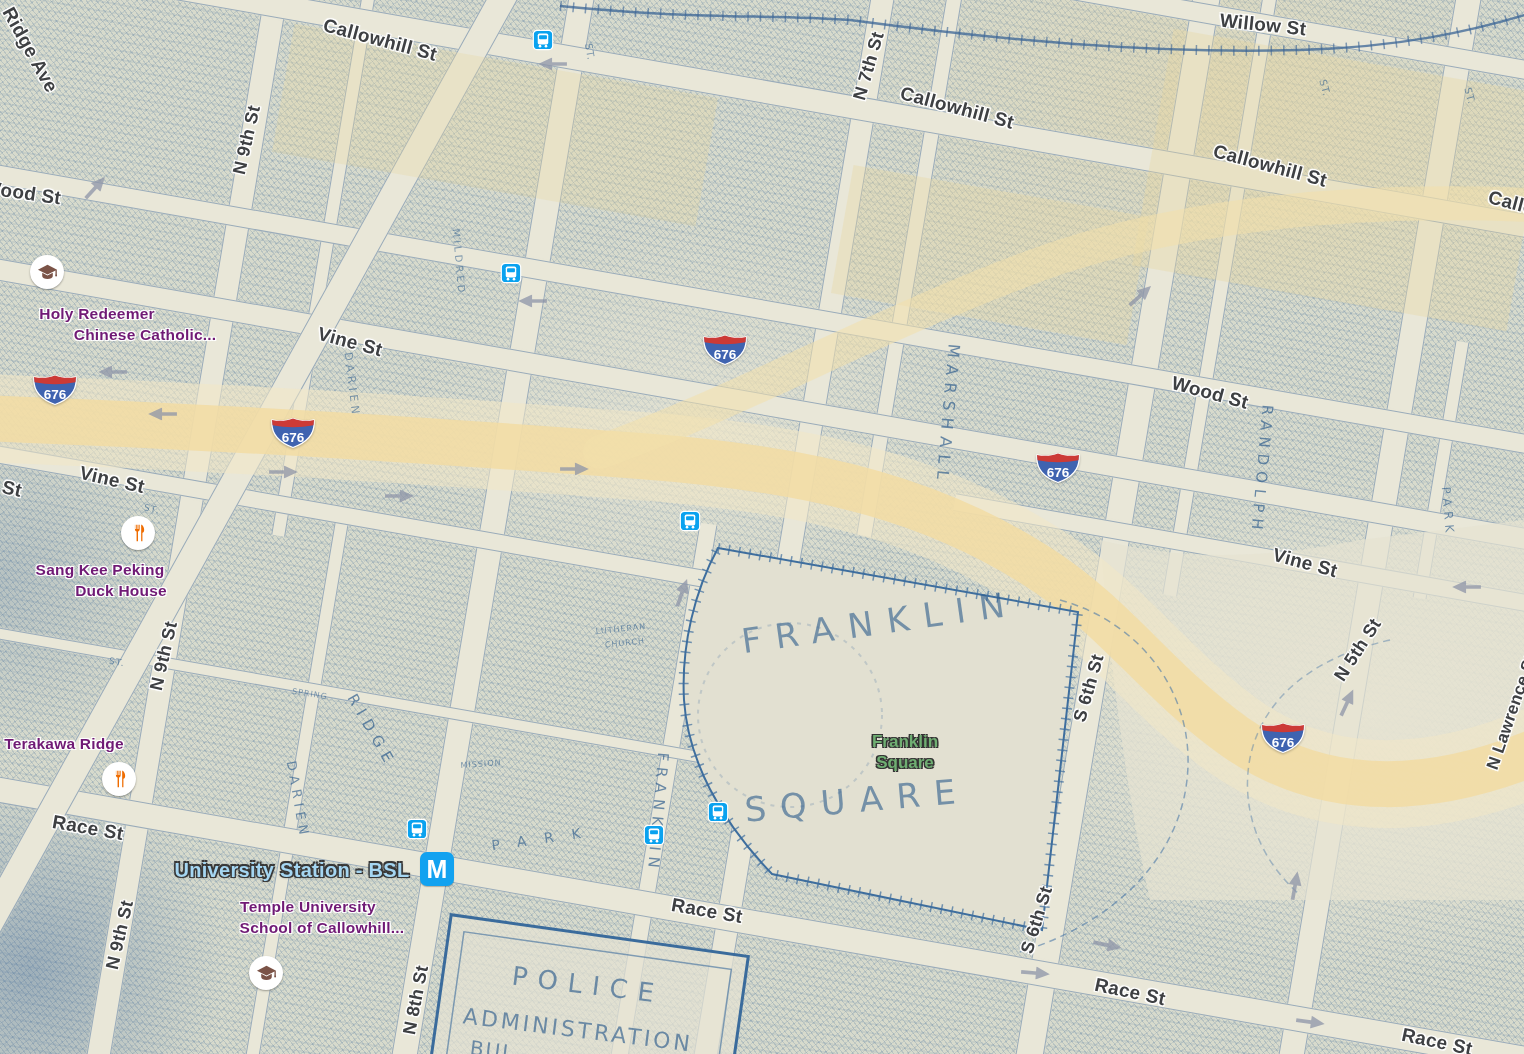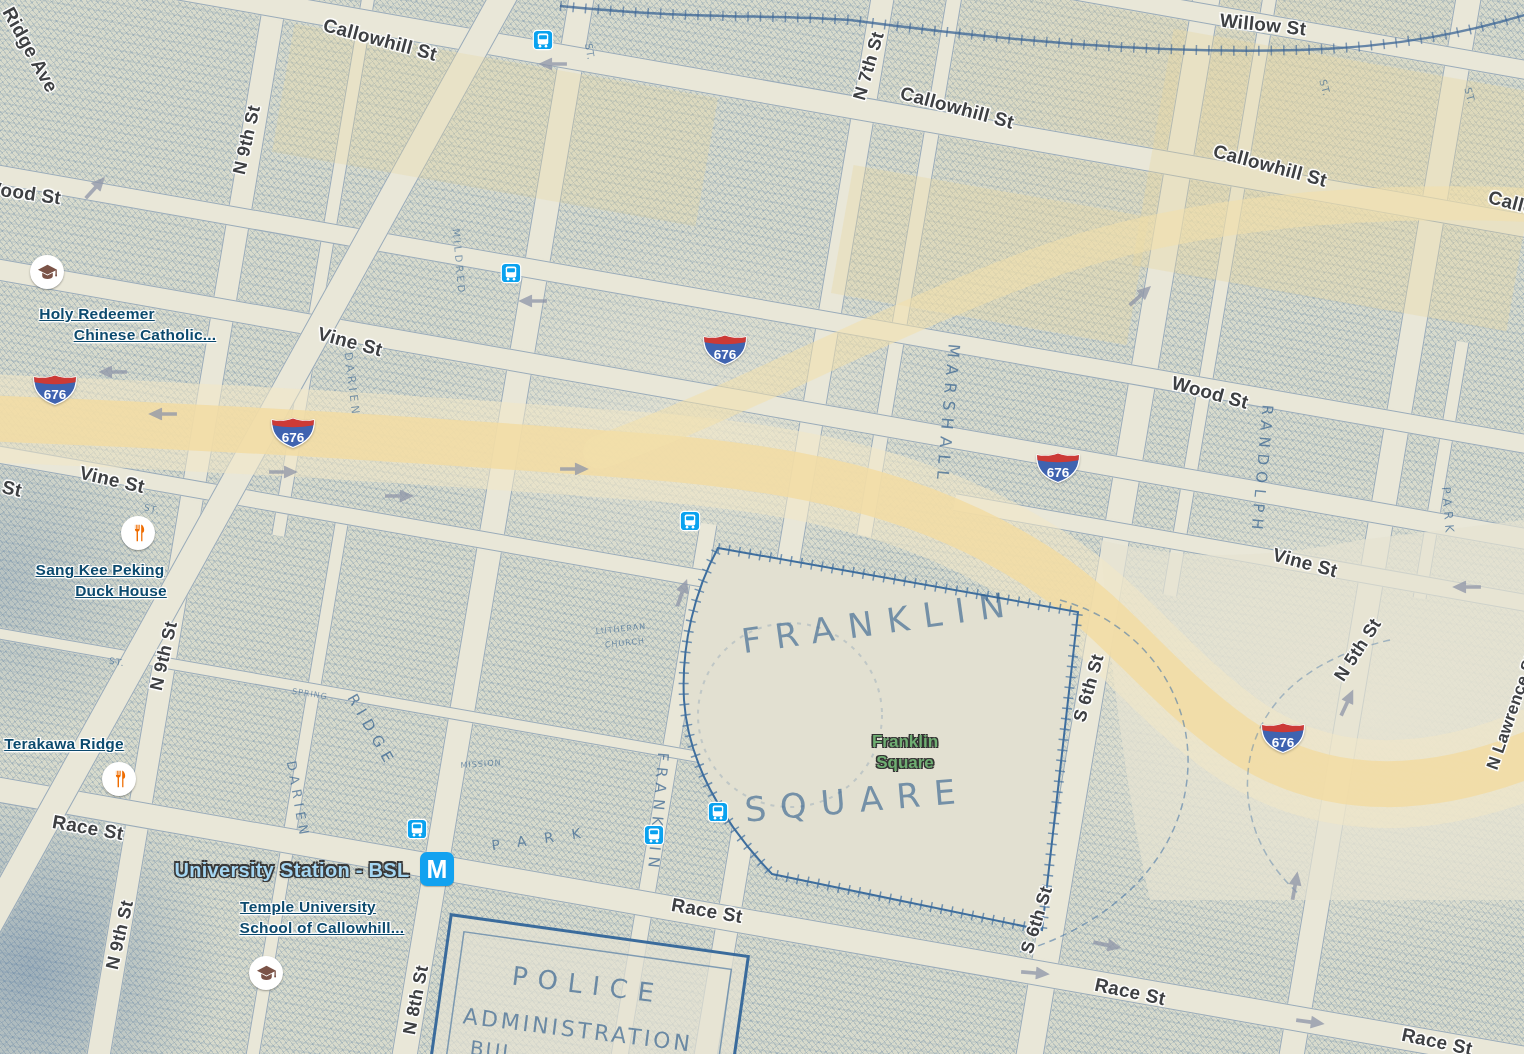--- a/index.html
+++ b/index.html
@@ -26,24 +26,23 @@
   .street.h{border-top:1.2px solid rgba(55,98,148,.45);border-bottom:1.2px solid rgba(55,98,148,.45);}
   .street.v{border-left:1.2px solid rgba(55,98,148,.45);border-right:1.2px solid rgba(55,98,148,.45);}
   .overlay-svg{position:absolute;left:0;top:0;}
   .lbl{position:absolute;transform:translate(-50%,-50%) rotate(var(--r,0deg));white-space:nowrap;}
   .g-label{
     font-weight:700;font-size:19px;color:#3e4043;letter-spacing:.3px;
     text-shadow:-1.2px -1.2px 0 rgba(255,255,255,.95),1.2px -1.2px 0 rgba(255,255,255,.95),
       -1.2px 1.2px 0 rgba(255,255,255,.95),1.2px 1.2px 0 rgba(255,255,255,.95),0 0 4px rgba(255,255,255,.85);
   }
   .poi-label{
-    font-weight:700;font-size:15.5px;color:#0c4a6e;letter-spacing:.2px;
+    font-weight:700;font-size:15.5px;color:#701a75;letter-spacing:.2px;
     text-shadow:-1.2px -1.2px 0 rgba(255,255,255,.95),1.2px -1.2px 0 rgba(255,255,255,.95),
       -1.2px 1.2px 0 rgba(255,255,255,.95),1.2px 1.2px 0 rgba(255,255,255,.95),0 0 3px rgba(255,255,255,.85);
-    text-decoration:underline;
   }
   .station-label{
     font-weight:700;font-size:20px;color:#a5d6f2;letter-spacing:.3px;
     text-shadow:-1.4px -1.4px 0 #383838,1.4px -1.4px 0 #383838,-1.4px 1.4px 0 #383838,1.4px 1.4px 0 #383838,0 0 3px #2c2c2c;
   }
   .old-label{
     font-family:"DejaVu Sans",sans-serif;color:rgba(47,94,142,.82);font-weight:400;
   }
   .shield{position:absolute;transform:translate(-50%,-50%);filter:drop-shadow(0 1px 1px rgba(0,0,0,.25));}
   .bus{position:absolute;transform:translate(-50%,-50%);}

